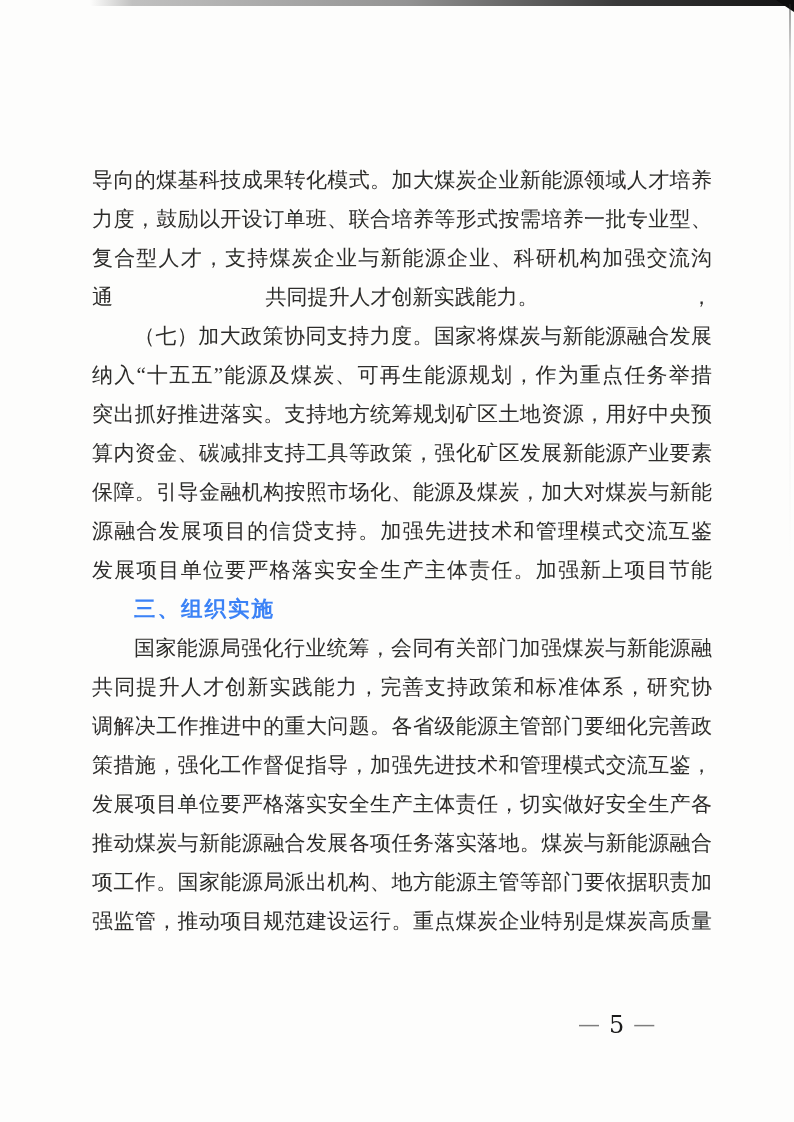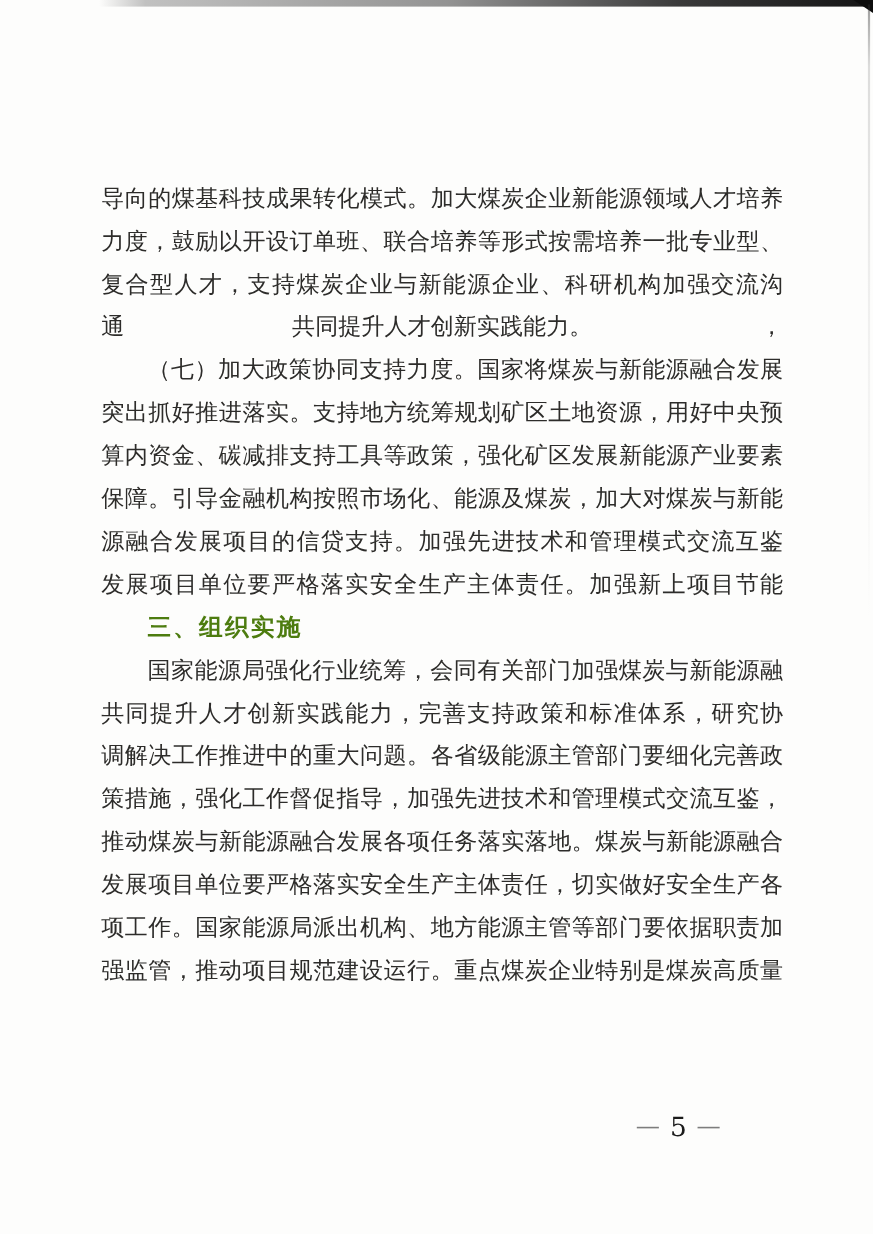--- a/index.html
+++ b/index.html
@@ -70,21 +70,21 @@
   .line.indent {
     text-indent: 42px;
   }
   .heading {
     font-family: Liberation Serif, serif;
     font-weight: 700;
     font-size: 21.5px;
     height: 39px;
     line-height: 39px;
     text-indent: 42px;
-    color: #4d7c0f;
+    color: #3b82f6;
     letter-spacing: 2px;
   }
   
   .footer {
     position: absolute;
     left: 578px;
     top: 1010px;
     height: 30px;
     display: flex;
     align-items: center;
@@ -110,32 +110,33 @@
   <div class="scan-top-strip"></div>
   <div class="scan-top-right-wedge"></div>
   <div class="scan-right-edge"></div>
 
   <div class="text-block">
       <div class="line justified">导向的煤基科技成果转化模式。加大煤炭企业新能源领域人才培养</div>
       <div class="line justified">力度，鼓励以开设订单班、联合培养等形式按需培养一批专业型、</div>
       <div class="line justified">复合型人才，支持煤炭企业与新能源企业、科研机构加强交流沟通，</div>
       <div class="line">共同提升人才创新实践能力。</div>
       <div class="line indent justified">（七）加大政策协同支持力度。国家将煤炭与新能源融合发展</div>
+      <div class="line justified">纳入“十五五”能源及煤炭、可再生能源规划，作为重点任务举措</div>
       <div class="line justified">突出抓好推进落实。支持地方统筹规划矿区土地资源，用好中央预</div>
       <div class="line justified">算内资金、碳减排支持工具等政策，强化矿区发展新能源产业要素</div>
       <div class="line justified">保障。引导金融机构按照市场化、能源及煤炭，加大对煤炭与新能</div>
       <div class="line justified">源融合发展项目的信贷支持。加强先进技术和管理模式交流互鉴</div>
       <div class="line justified">发展项目单位要严格落实安全生产主体责任。加强新上项目节能</div>
       <div class="heading">三、组织实施</div>
       <div class="line indent justified">国家能源局强化行业统筹，会同有关部门加强煤炭与新能源融</div>
       <div class="line justified">共同提升人才创新实践能力，完善支持政策和标准体系，研究协</div>
       <div class="line justified">调解决工作推进中的重大问题。各省级能源主管部门要细化完善政</div>
       <div class="line justified">策措施，强化工作督促指导，加强先进技术和管理模式交流互鉴，</div>
+      <div class="line justified">发展项目单位要严格落实安全生产主体责任，切实做好安全生产各</div>
       <div class="line justified">推动煤炭与新能源融合发展各项任务落实落地。煤炭与新能源融合</div>
-      <div class="line justified">发展项目单位要严格落实安全生产主体责任，切实做好安全生产各</div>
       <div class="line justified">项工作。国家能源局派出机构、地方能源主管等部门要依据职责加</div>
       <div class="line justified">强监管，推动项目规范建设运行。重点煤炭企业特别是煤炭高质量</div>
     </div>
 
   <div class="footer">
     <span class="dash">—</span>
     <span class="num">5</span>
     <span class="dash">—</span>
   </div>
 

